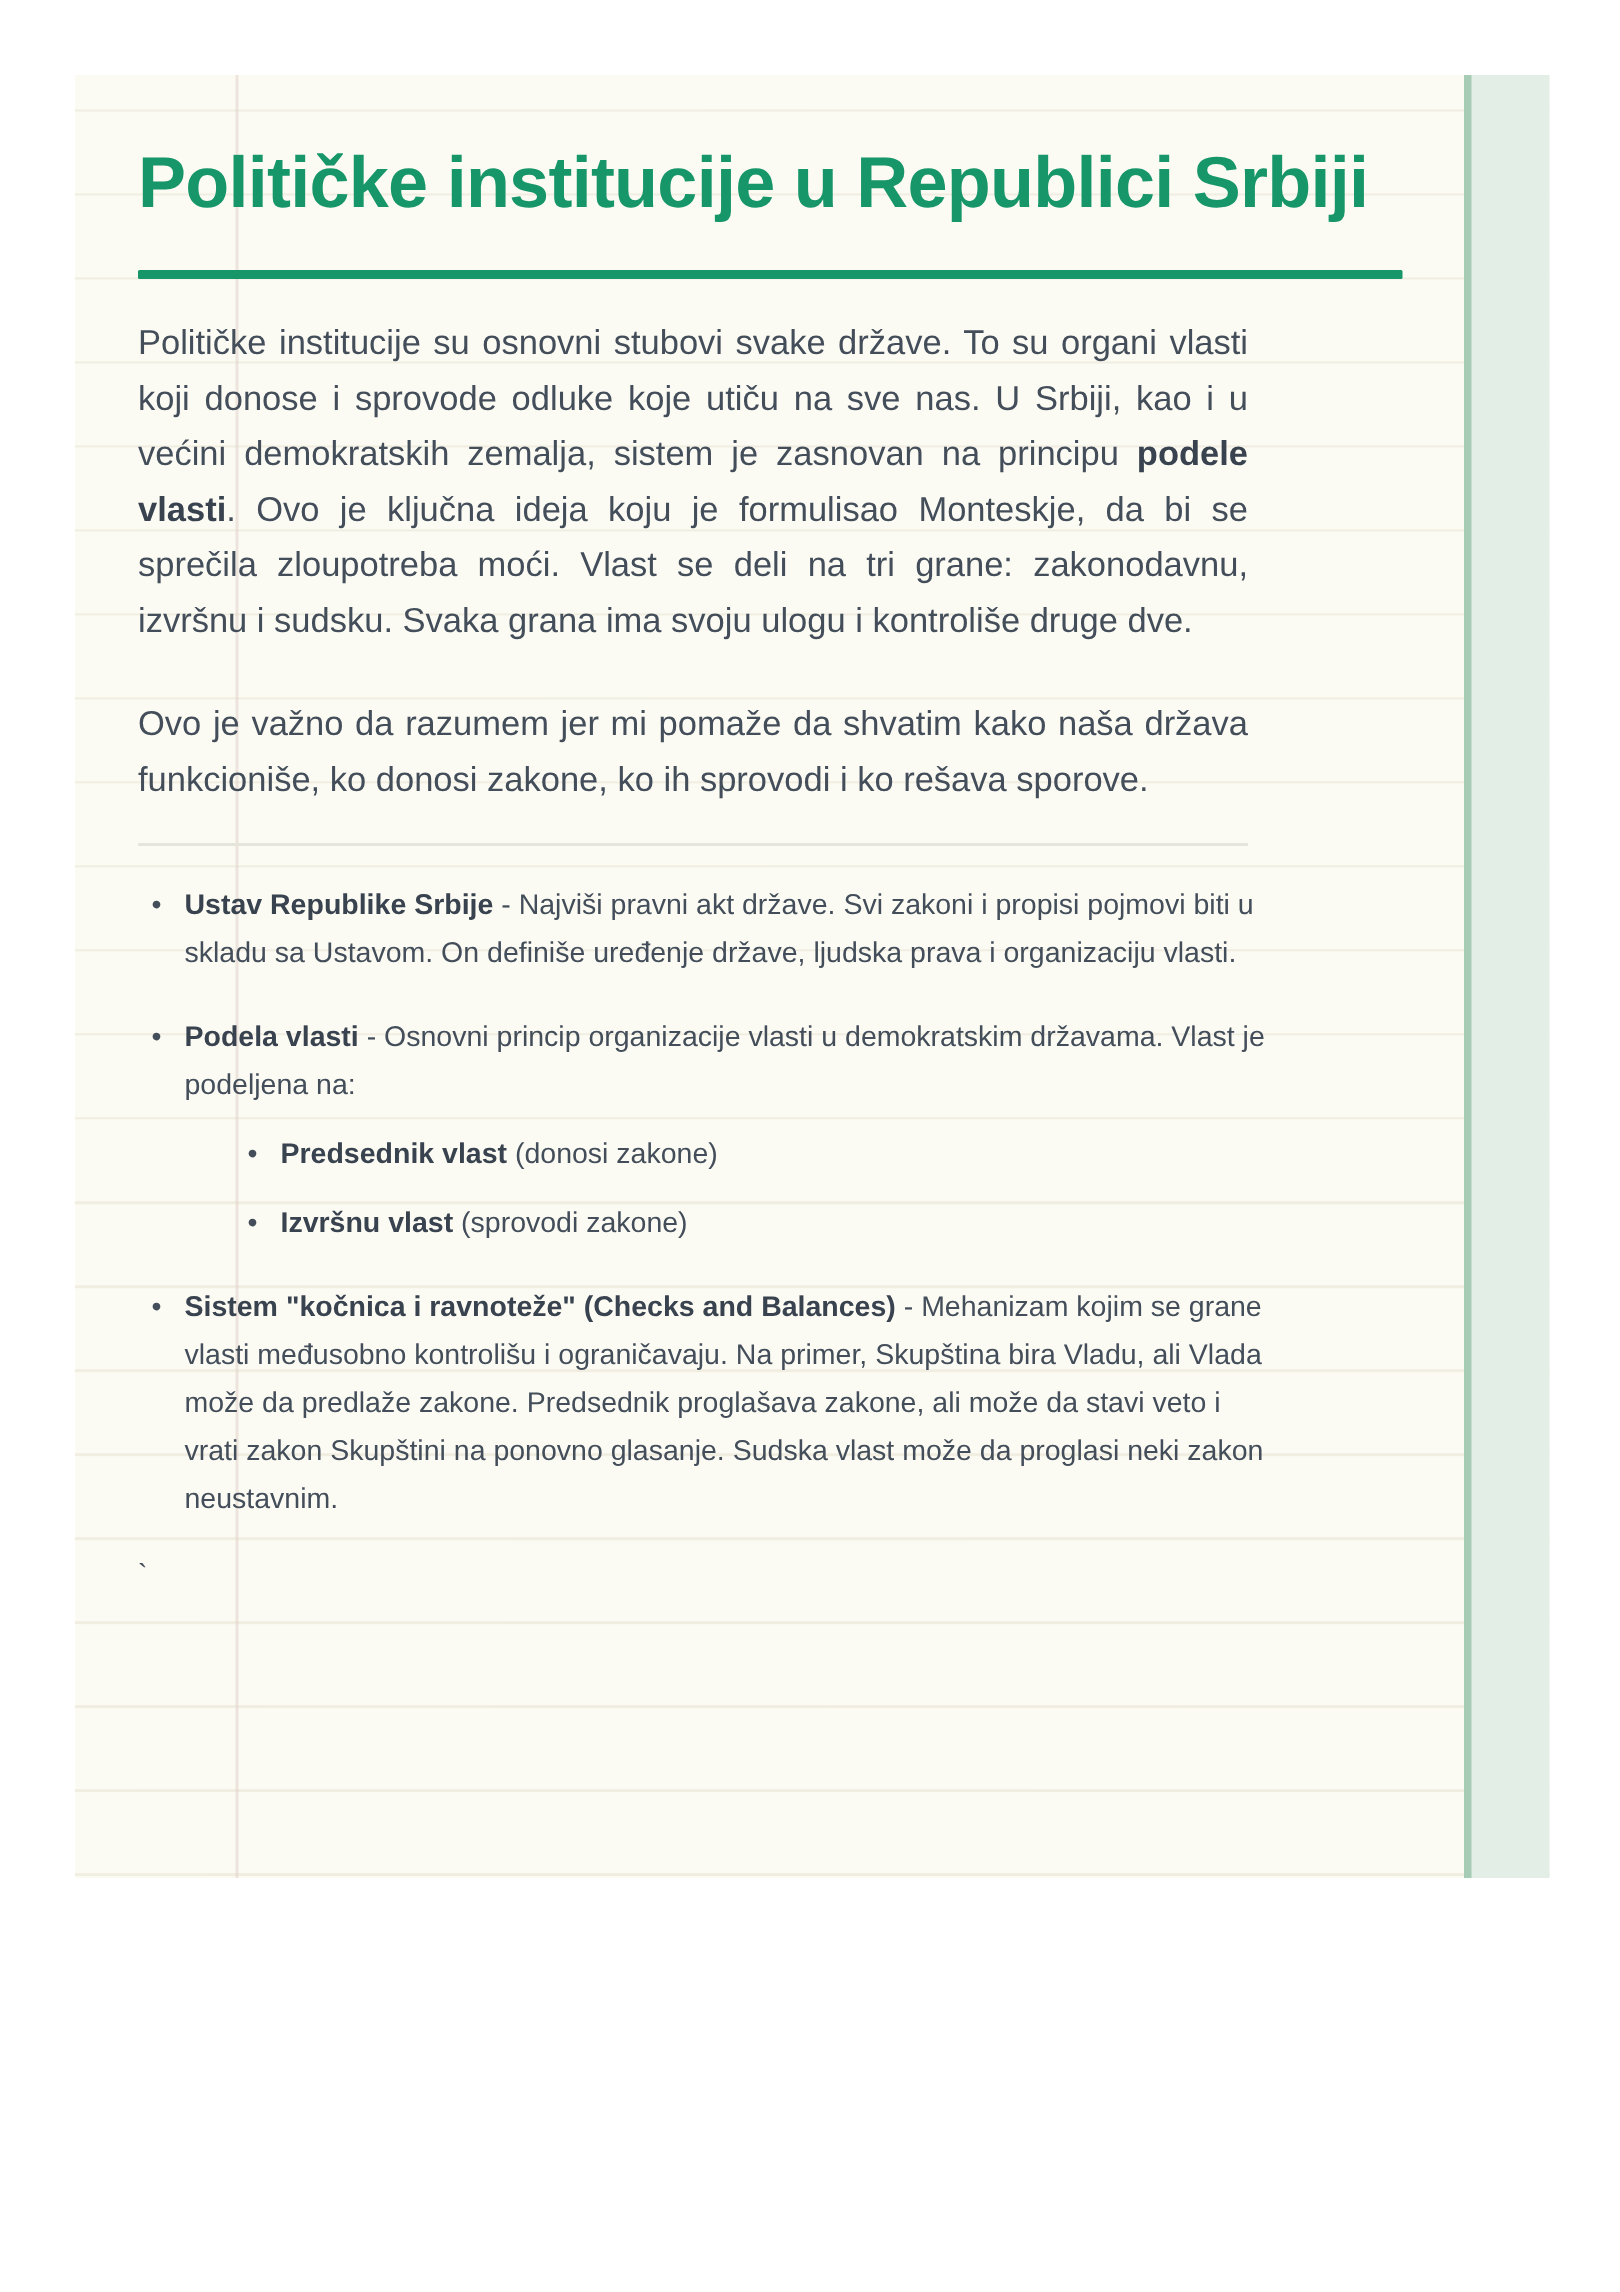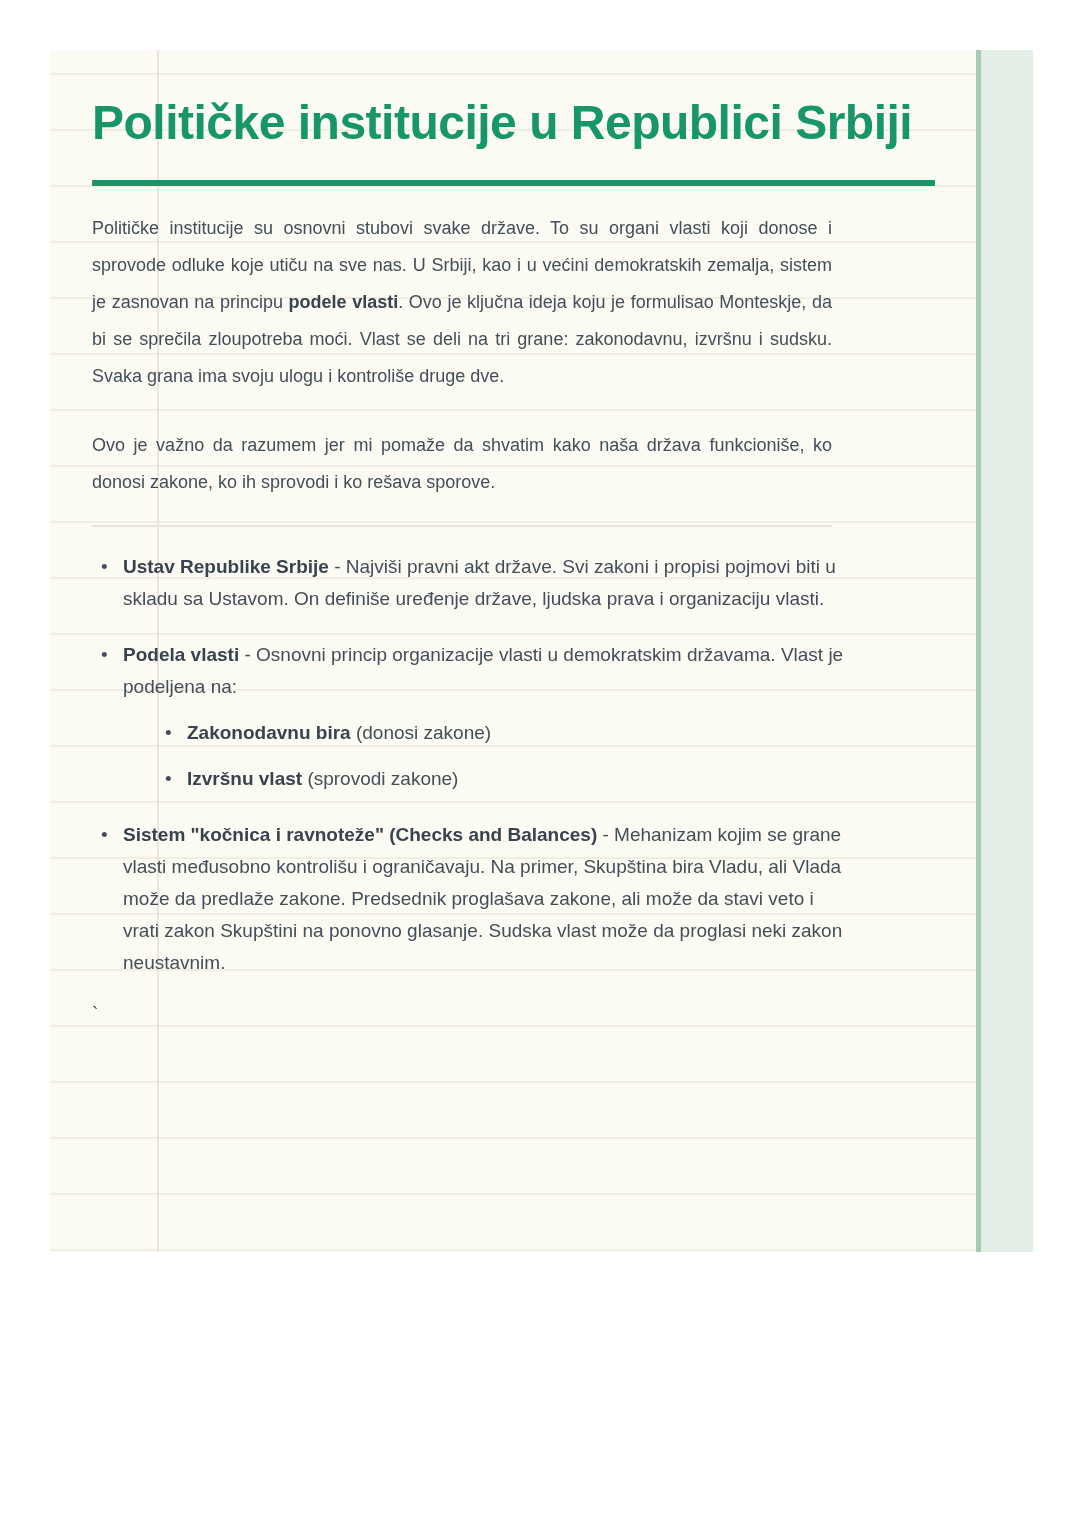--- a/index.html
+++ b/index.html
@@ -69,21 +69,21 @@
   }
   h2.section-heading {
     margin-top: 44px;
     font-size: 28px;
     font-weight: 700;
     color: #1fa878;
     letter-spacing: -0.2px;
   }
   .paras { width: 740px; margin-top: 24px; }
   p.para {
-    font-size: 18px;
+    font-size: 23px;
     line-height: 37px;
     color: #434e5a;
     text-align: justify;
     margin-bottom: 20px;
   }
   p.para:last-child { margin-bottom: 0; margin-top: 32px; }
   hr.divider {
     border: none;
     border-top: 2px solid #e6e5db;
     width: 740px;
@@ -161,21 +161,21 @@
             <p class="para"><span>Ovo je važno da razumem jer mi pomaže da shvatim kako naša država funkcioniše, ko donosi zakone, ko ih sprovodi i ko rešava sporove.</span></p>
           </div>
       </section>
 
       <hr class="divider">
 
       <section>
         <ul class="main" id="bullet-list">
             <li><span><strong>Ustav Republike Srbije</strong><span> - Najviši pravni akt države. Svi zakoni i propisi pojmovi biti u skladu sa Ustavom. On definiše uređenje države, ljudska prava i organizaciju vlasti.</span></span></li>
             <li><span><strong>Podela vlasti</strong><span> - Osnovni princip organizacije vlasti u demokratskim državama. Vlast je podeljena na:</span></span><ul class="sub">
-                <li><strong>Zakonodavnu bira</strong><span> (donosi zakone)</span></li>
+                <li><strong>Predsednik vlast</strong><span> (donosi zakone)</span></li>
                 <li><strong>Izvršnu vlast</strong><span> (sprovodi zakone)</span></li>
               </ul></li>
             <li><span><strong>Sistem "kočnica i ravnoteže" (Checks and Balances)</strong><span> - Mehanizam kojim se grane vlasti međusobno kontrolišu i ograničavaju. Na primer, Skupština bira Vladu, ali Vlada može da predlaže zakone. Predsednik proglašava zakone, ali može da stavi veto i vrati zakon Skupštini na ponovno glasanje. Sudska vlast može da proglasi neki zakon neustavnim.</span></span></li>
           </ul>
       </section>
 
       <div class="stray">`</div>
     </div>
 
     <div class="footer">(c) Knowunity 2025</div>

